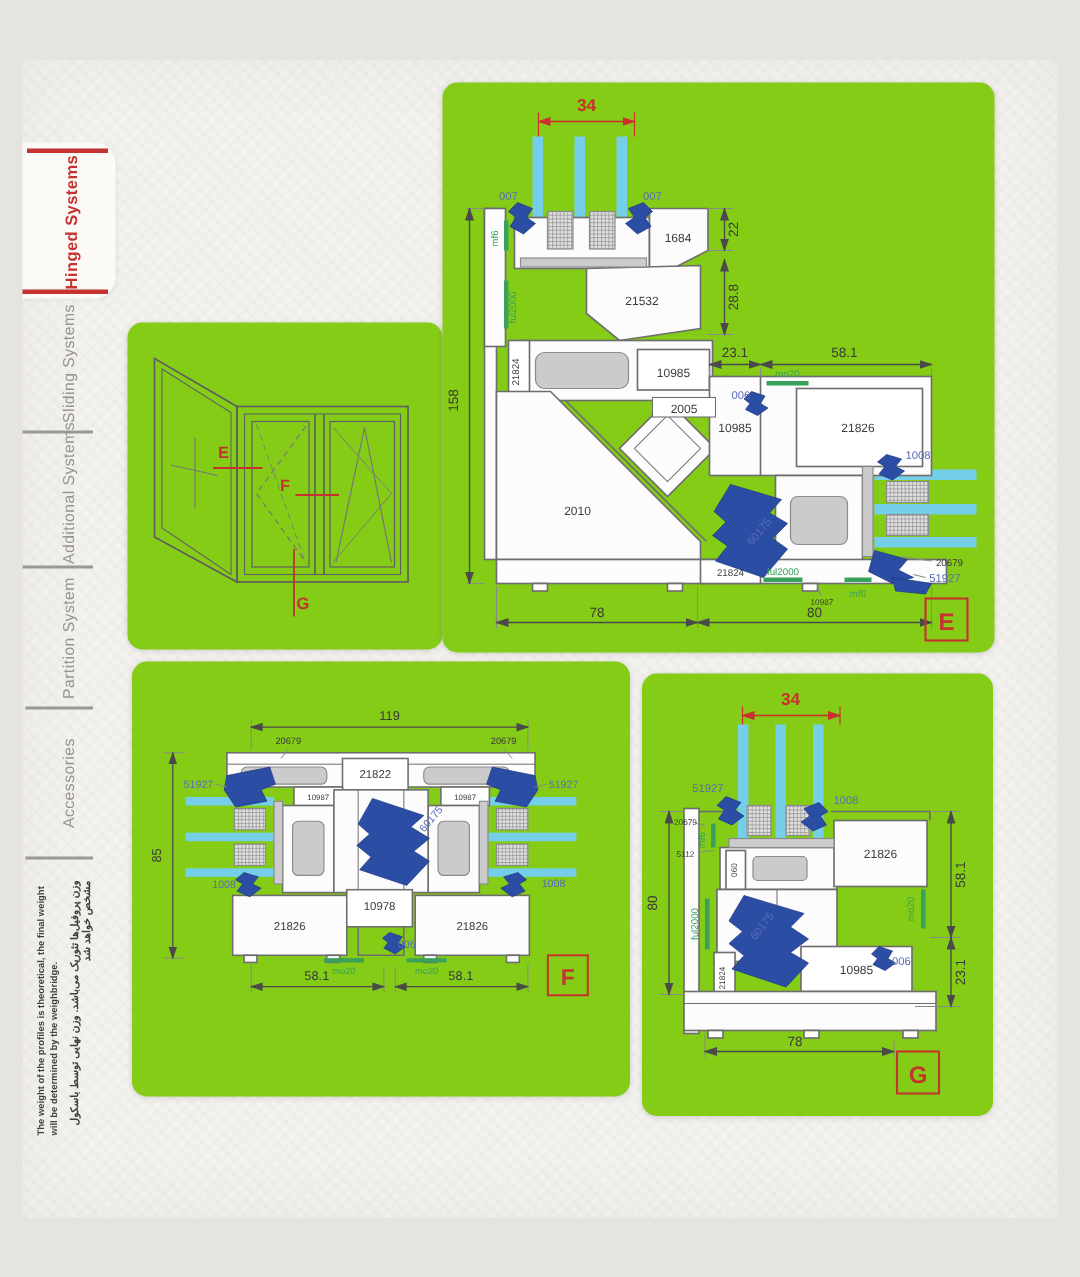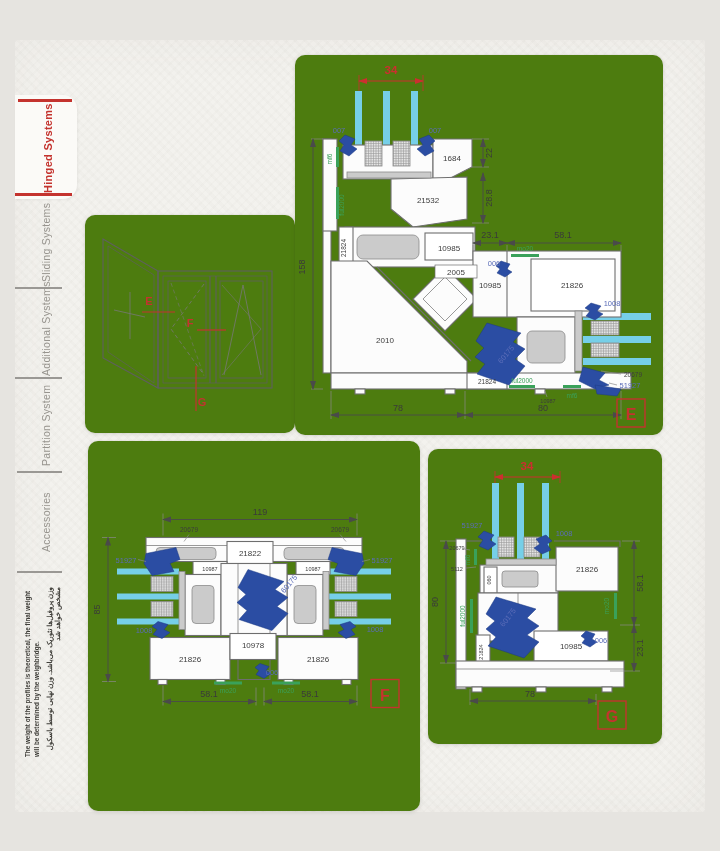--- a/index.html
+++ b/index.html
@@ -3,21 +3,21 @@
 <meta charset="utf-8">
 <style>
   html,body{margin:0;padding:0;background:#d8d6d2}
   .page{position:relative;width:720px;height:851px;background:#e6e4e0;
         font-family:"Liberation Sans",sans-serif;overflow:hidden}
   .paper{position:absolute;left:15px;top:40px;width:690px;height:772px;background:#f3f2ee;
          border-radius:3px;box-shadow:inset 0 0 50px rgba(90,85,70,.05)}
   .paper::after{content:"";position:absolute;inset:0;border-radius:3px;pointer-events:none;
      background:repeating-linear-gradient(45deg,rgba(120,115,100,.022) 0 3px,transparent 3px 7px),
                 repeating-linear-gradient(-45deg,rgba(120,115,100,.018) 0 2px,transparent 2px 6px)}
-  .panel{position:absolute;background:#4d7c0f;border-radius:10px;
+  .panel{position:absolute;background:#84cc16;border-radius:10px;
          box-shadow:0 1px 4px rgba(60,58,48,.14),0 0 0 1px rgba(0,0,0,.02)}
   .panel svg{display:block;width:100%;height:100%}
   
   .tab{position:absolute;writing-mode:vertical-rl;transform:rotate(180deg);
        font-size:10.5px;color:#97948e;letter-spacing:.3px;text-align:center;
        width:22px;cursor:pointer;white-space:nowrap}
   .tab.active{color:#c4332e;font-weight:bold;font-size:11px}
   .divider{position:absolute;background:#9a9894;height:1.5px}
   .divider.red{background:#c4332e;height:2.5px}
   .tab-bump{position:absolute;left:15px;top:95px;width:62px;height:104px;background:#fbfaf7;
@@ -253,21 +253,21 @@
         <line class="ldr" x1="314" y1="328" x2="322" y2="330"></line>
         <text class="tb tps" x="335" y="333">51927</text>
       </g>
       <g>
         <rect class="secbox" x="322" y="344" width="28" height="28"></rect>
         <text class="sectag" x="336" y="365">E</text>
       </g>
     </svg>
   </div>
 
-  <div class="panel" style="left:88px;top:441px;width:332px;height:370px">
+  <div class="panel" style="left:88px;top:441px;width:332px;height:290px">
     <svg viewBox="0 0 332 305">
       <g class="gls">
         <rect x="29" y="95" width="62" height="6"></rect>
           <rect x="29" y="120" width="62" height="6"></rect>
           <rect x="29" y="145" width="62" height="6"></rect>
         <rect x="241" y="95" width="62" height="6"></rect>
           <rect x="241" y="120" width="62" height="6"></rect>
           <rect x="241" y="145" width="62" height="6"></rect>
       </g>
       <g class="prof">

